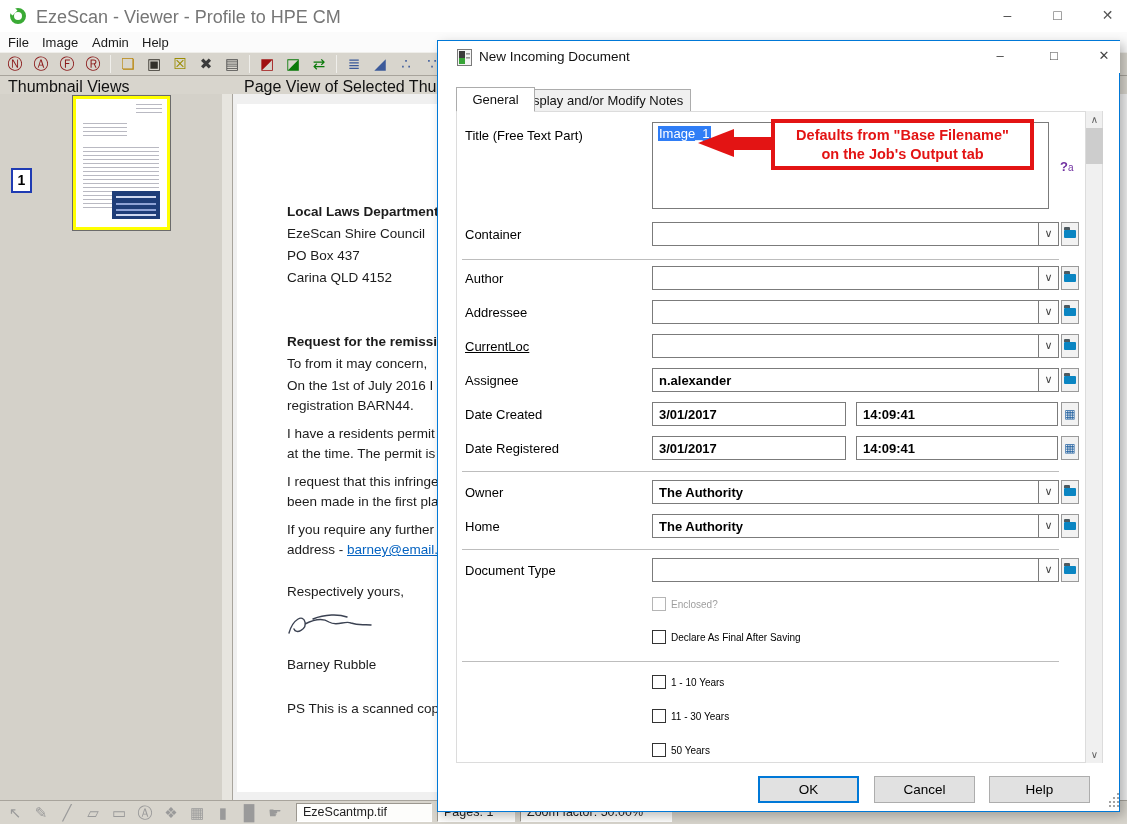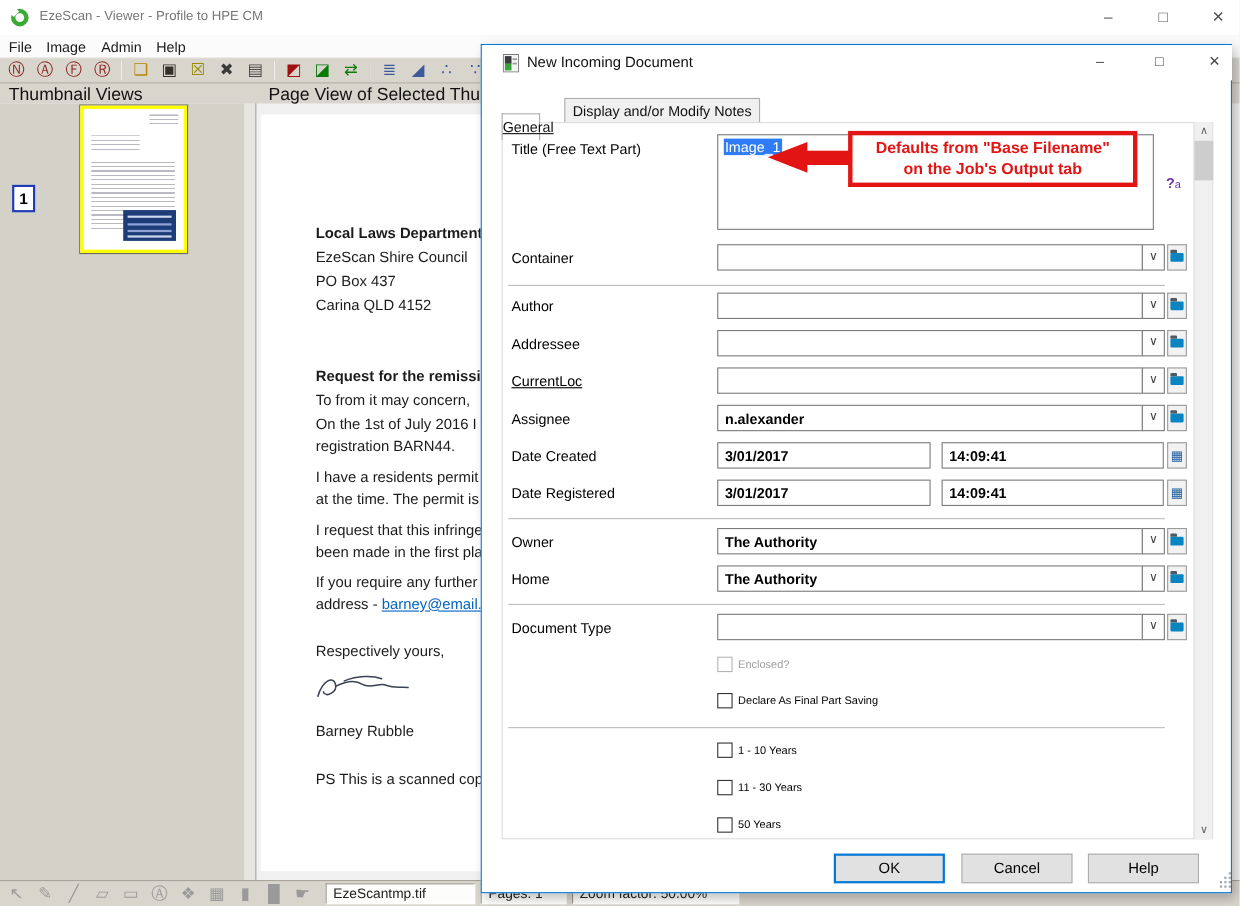--- a/index.html
+++ b/index.html
@@ -3,21 +3,21 @@
 <meta charset="utf-8">
 <style>
   * { margin:0; padding:0; box-sizing:border-box; }
   html,body { width:1127px; height:824px; overflow:hidden; }
   body { font-family:"Liberation Sans", sans-serif; background:#f0f0f0; position:relative; }
 
   
   #titlebar { position:absolute; left:0; top:0; width:1127px; height:32px; background:#ffffff; }
   #app-logo { position:absolute; left:10px; top:8px; width:16px; height:16px; border:4px solid #3aaa35; border-radius:50%; background:#fff; }
   #app-logo::after { content:""; position:absolute; left:-5px; top:-5px; width:7px; height:7px; background:#fff; transform:rotate(45deg); }
-  #app-title { position:absolute; left:36px; top:7px; font-size:12px; color:#767676; }
+  #app-title { position:absolute; left:36px; top:7px; font-size:18px; color:#767676; }
   .win-ctl { position:absolute; top:0; width:45px; height:30px; text-align:center; line-height:30px; font-size:14px; color:#555; }
   #menubar { position:absolute; left:0; top:32px; width:1127px; height:20px; background:#fbfbfb; }
   .menu-item { position:absolute; top:1px; font-size:13px; color:#1a1a1a; padding:2px 6px; }
   #toolbar { position:absolute; left:0; top:52px; width:1127px; height:24px; background:#d8d5cd; border-top:1px solid #efeeea; border-bottom:1px solid #a8a49c; display:flex; align-items:center; padding-left:2px; }
   .tbicon { display:inline-block; width:24px; height:20px; text-align:center; line-height:20px; font-size:15px; margin:0 1px; }
   .tbicon.disabled { color:#9a9a9a !important; }
   .tbsep { display:inline-block; width:1px; height:18px; background:#9b978f; margin:0 4px; border-right:1px solid #f0efeb; }
 
   #panel-labels { position:absolute; left:0; top:76px; width:1127px; height:18px; background:#d8d5cd; }
   .panel-label { position:absolute; top:2px; font-size:16px; color:#111; }
@@ -204,21 +204,21 @@
       <rect x="9" y="4" width="4" height="1.6" fill="#9a9a9a"></rect>
       <rect x="9" y="8" width="4" height="1.6" fill="#9a9a9a"></rect>
     </svg>
     <span id="dlg-title">New Incoming Document</span>
     <span class="dlg-ctl" style="left:540px;">–</span>
     <span class="dlg-ctl" style="left:594px;">□</span>
     <span class="dlg-ctl" style="left:644px;">✕</span>
   </div>
 
   <div id="dlg-tabs">
-    <span class="tab active" style="left:18px; top:16px; width:35px; height:25px; line-height:24px;text-decoration:underline;">General</span>
+    <span class="tab active" style="left:18px; top:0; width:79px; height:25px; line-height:24px;">General</span>
     <span class="tab" style="left:75px; top:2px; width:178px; height:23px; line-height:22px;">Display and/or Modify Notes</span>
   </div>
 
   <div id="dlg-content"></div>
 
   <span class="flabel" style="top:87px;">Title (Free Text Part)</span>
   <div id="title-area"><span class="sel">Image_1</span></div>
   <span id="spell-btn"><span>?</span><small>a</small></span>
 
   <div id="callout">
@@ -303,21 +303,21 @@
   <span class="sq-btn" style="top:517px;">
       <span class="folder-glyph"></span>
     </span>
 
   <div class="cbrow disabled" style="top:556px;">
     <span class="cb"></span>
     <span class="cblabel">Enclosed?</span>
   </div>
   <div class="cbrow" style="top:589px;">
     <span class="cb"></span>
-    <span class="cblabel">Declare As Final Part Saving</span>
+    <span class="cblabel">Declare As Final After Saving</span>
   </div>
 
   <div class="hsep" style="top:620px;"></div>
 
   <div class="cbrow" style="top:634px;">
     <span class="cb"></span>
     <span class="cblabel">1 - 10 Years</span>
   </div>
   <div class="cbrow" style="top:668px;">
     <span class="cb"></span>

